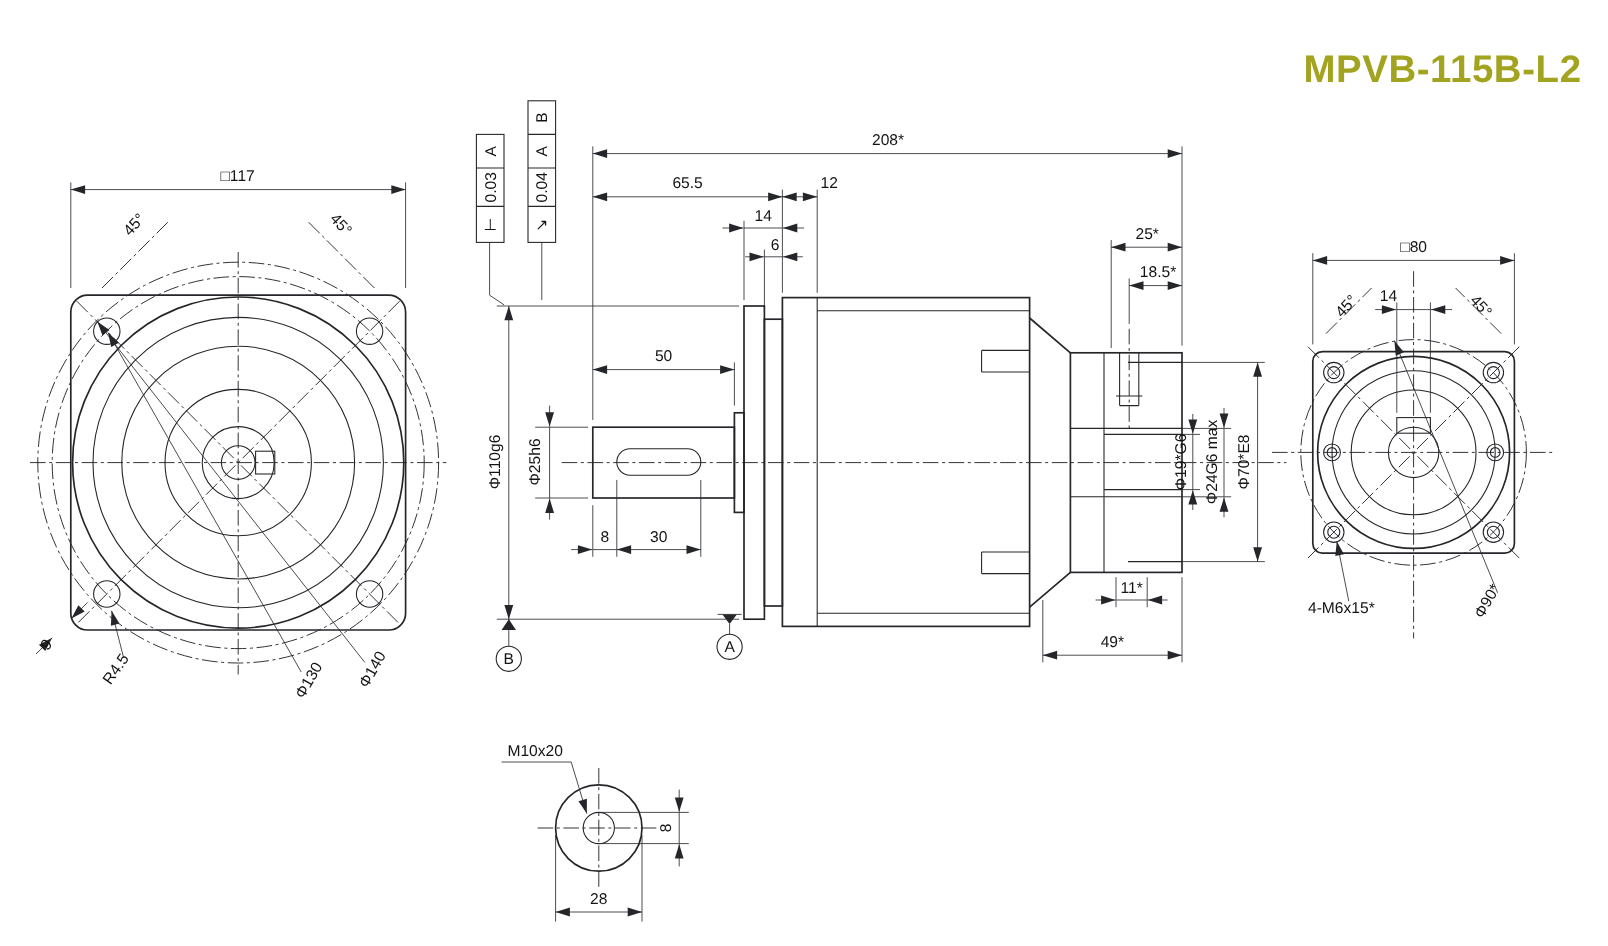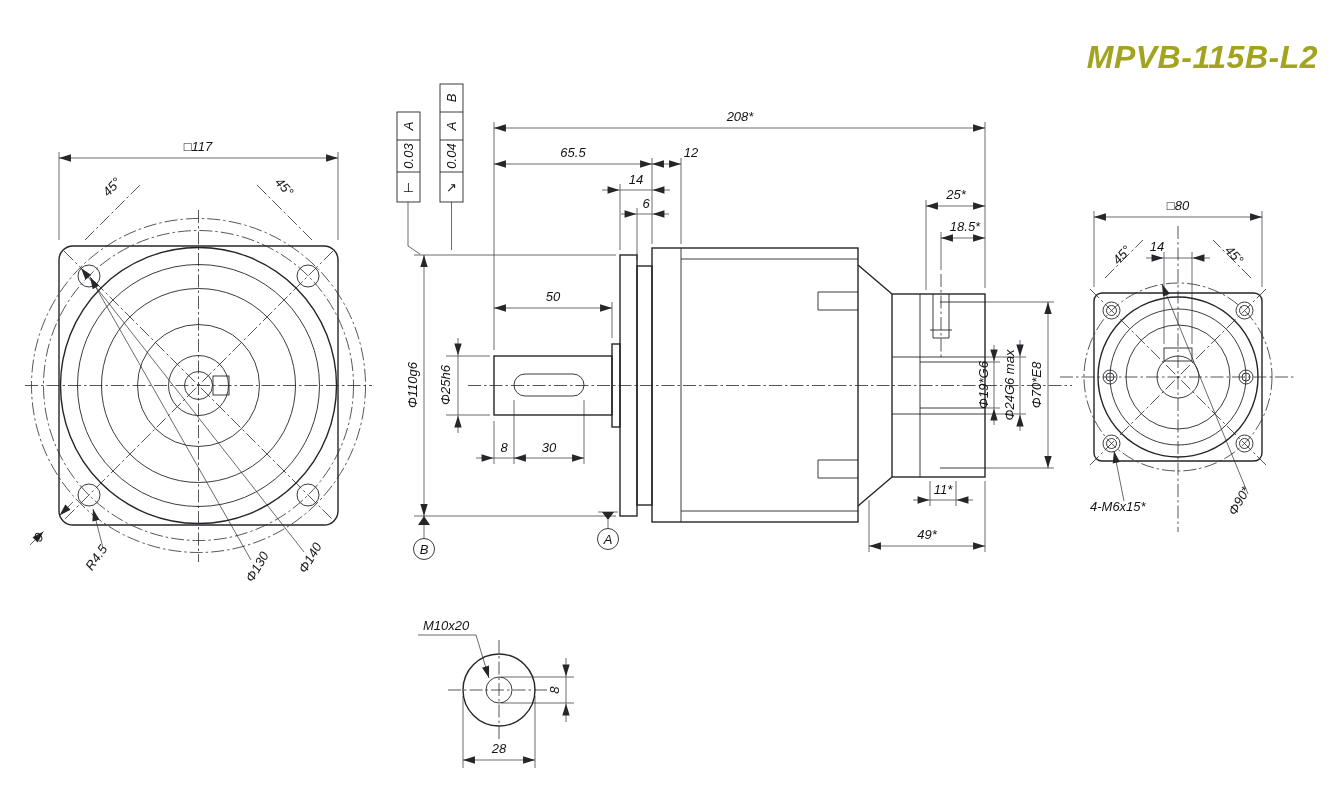--- a/index.html
+++ b/index.html
@@ -1,17 +1,17 @@
 <!DOCTYPE html>
 <html><head>
 <meta charset="utf-8">
 <style>
   html,body{margin:0;padding:0;background:#ffffff;}
   .page{width:1340px;height:788px;background:#ffffff;position:relative;overflow:hidden;
-        font-family:"Liberation Sans","DejaVu Sans",sans-serif;font-style:italic;}
+        font-family:"Liberation Sans","DejaVu Sans",sans-serif;}
   svg{display:block;}
   .ol{stroke:#25262a;stroke-width:1.4;fill:none;stroke-linejoin:miter;}
   .tl{stroke:#25262a;stroke-width:0.9;fill:none;}
   .dim{stroke:#2a2b30;stroke-width:0.7;fill:none;}
   .cl{stroke:#2a2b30;stroke-width:0.8;fill:none;stroke-dasharray:13 3 2.5 3;}
   .txt{font-family:"Liberation Sans","DejaVu Sans",sans-serif;font-size:13px;fill:#141414;}
   .sym{font-family:"DejaVu Sans","Liberation Sans",sans-serif;font-size:13px;fill:#141414;}
   .ttl{font-family:"Liberation Sans","DejaVu Sans",sans-serif;font-size:32px;font-weight:600;letter-spacing:0.5px;}
 </style>
 </head>

